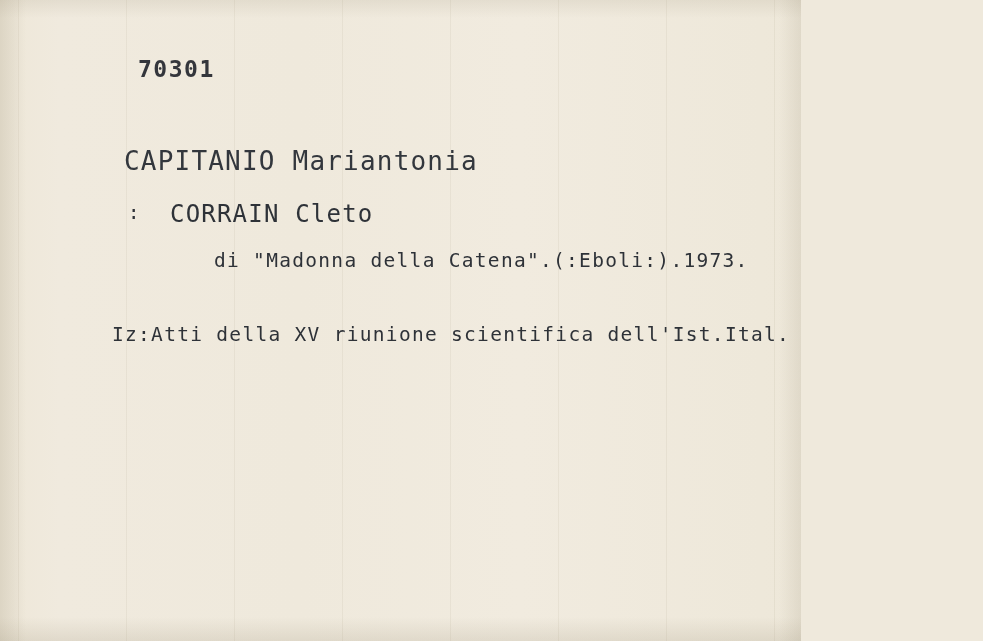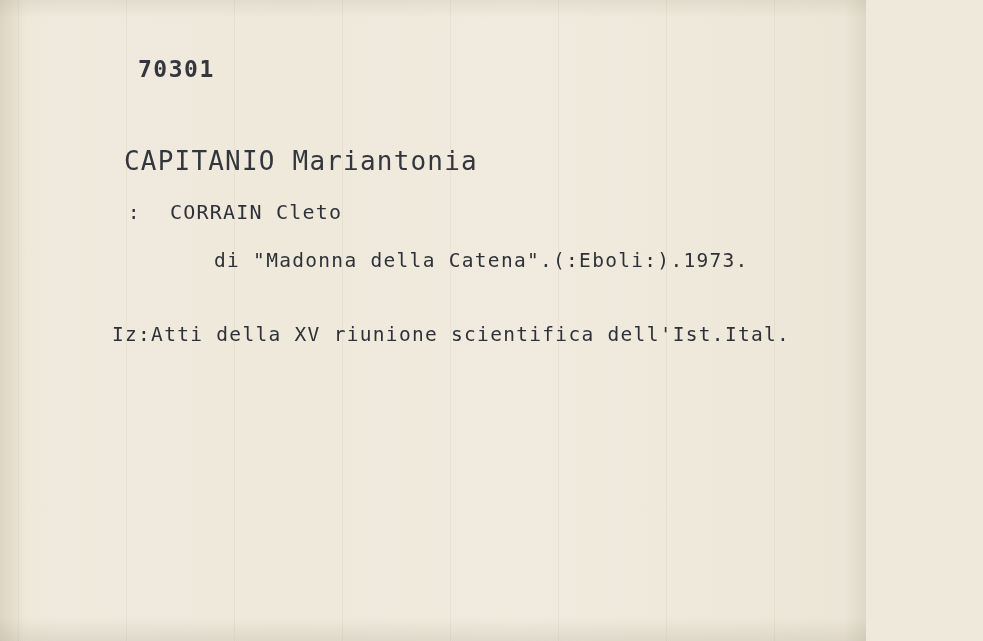--- a/index.html
+++ b/index.html
@@ -10,21 +10,21 @@
     width: 983px;
     height: 641px;
     background: #efe9dc;
     font-family: "DejaVu Sans Mono", monospace;
     overflow: hidden;
   }
 
   
   .card {
     position: relative;
-    width: 866px;
+    width: 801px;
     height: 641px;
     background:
       linear-gradient(90deg,
         #eee7d8 0px,
         #f0eade 60px,
         #efe9dc 300px,
         #f1ebdf 520px,
         #eee8da 760px,
         #ebe4d5 983px);
     box-sizing: border-box;
@@ -83,21 +83,21 @@
 
   .colon {
     left: 128px;
     top: 203px;
     font-size: 19px;
     letter-spacing: 1.2px;
   }
   .coauthor {
     left: 170px;
     top: 202px;
-    font-size: 20px;
+    font-size: 24px;
     letter-spacing: 1.2px;
   }
   .title1 {
     left: 214px;
     top: 225px;
     font-size: 19.5px;
     letter-spacing: 1.3px;
   }
   .title2 {
     left: 214px;

